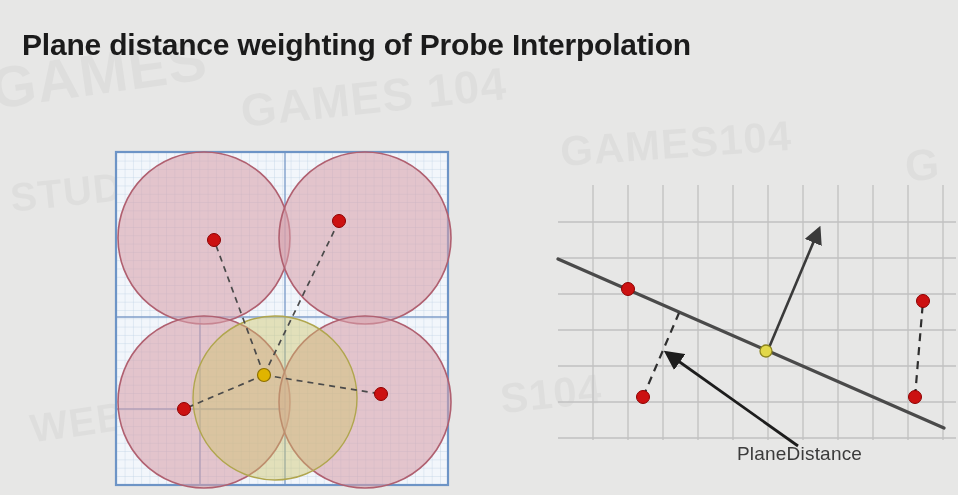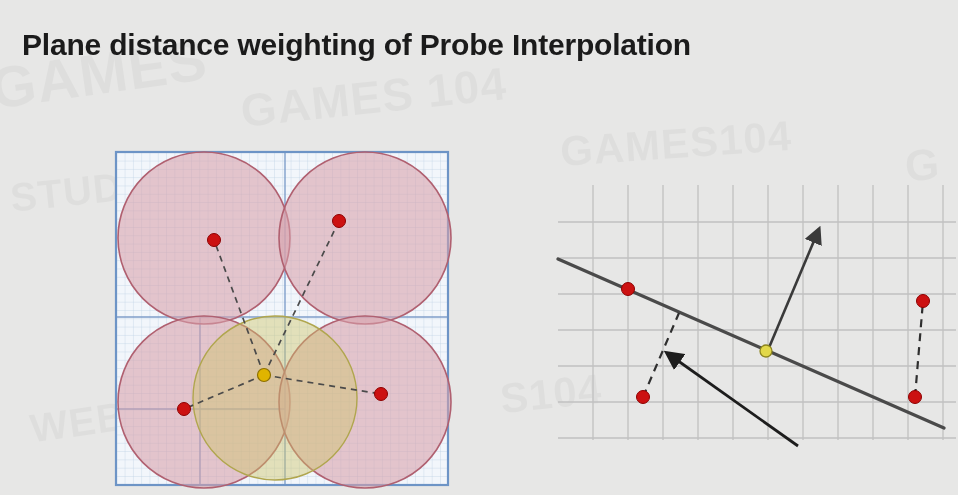--- a/index.html
+++ b/index.html
@@ -173,14 +173,15 @@
         <circle cx="88" cy="119" r="6.5" fill="#cc1111" stroke="#8d0000" stroke-width="1"></circle>
         <circle cx="103" cy="227" r="6.5" fill="#cc1111" stroke="#8d0000" stroke-width="1"></circle>
         <circle cx="383" cy="131" r="6.5" fill="#cc1111" stroke="#8d0000" stroke-width="1"></circle>
         <circle cx="375" cy="227" r="6.5" fill="#cc1111" stroke="#8d0000" stroke-width="1"></circle>
       </g>
 
       <circle cx="226" cy="181" r="6" fill="#e2d84a" stroke="#8d8520" stroke-width="1.3"></circle>
     </svg>
   </div>
 
+  <div id="plane-distance-label">PlaneDistance</div>
 
 </div>
 
 </body></html>

